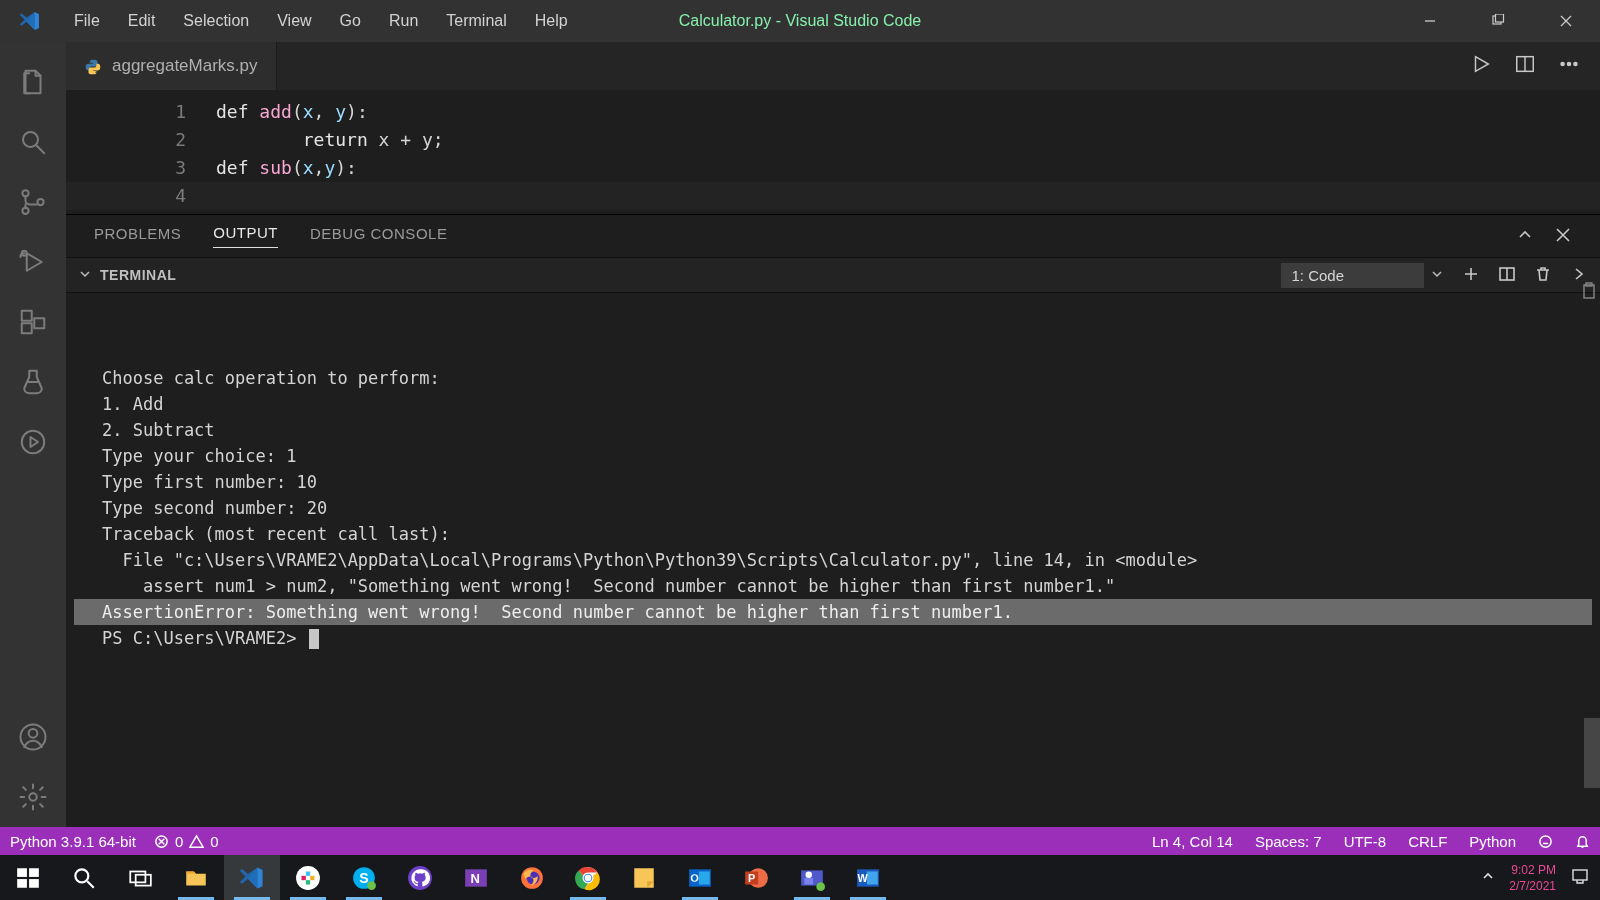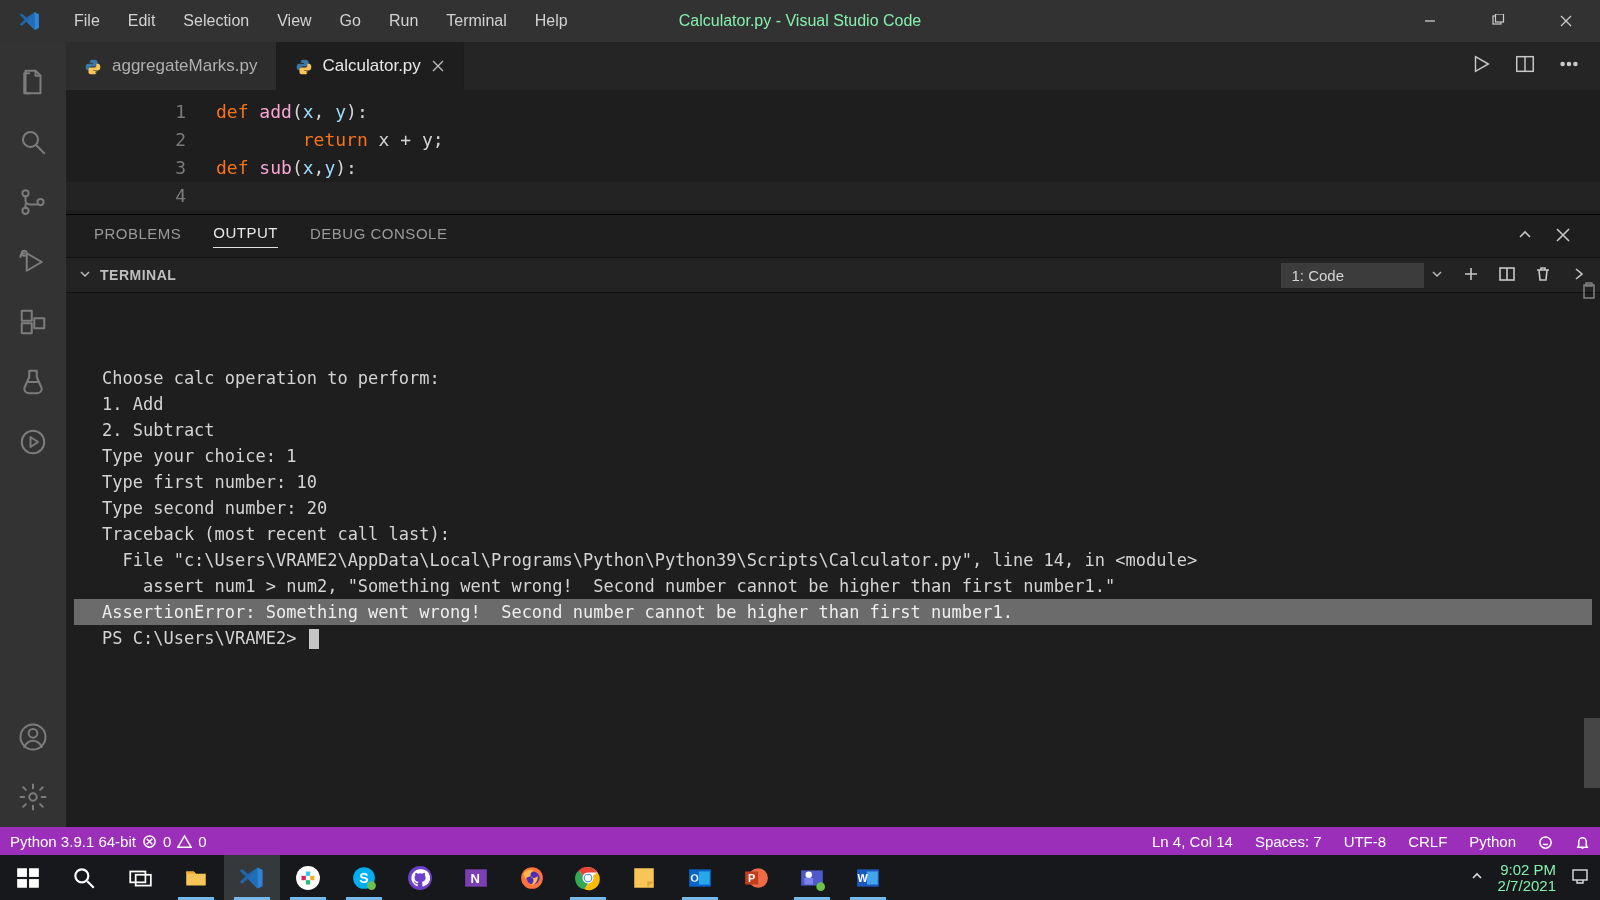--- a/index.html
+++ b/index.html
@@ -29,51 +29,51 @@
 .tab .py-ico{display:inline-block}
 .tab .py-ico svg{width:18px;height:18px;vertical-align:middle}
 .tab .close{width:14px;height:14px;color:#bbb}
 .tabs .right{margin-left:auto;display:flex;align-items:center;gap:22px;padding-right:20px;color:#c8c8c8}
 .tabs .right svg{width:22px;height:22px;stroke:currentColor;fill:none;stroke-width:1.6}
 
 .code{display:flex;font-family:Consolas,monospace;font-size:18px;line-height:28px;padding:8px 0 4px 0;background:#1e1e1e;position:relative}
 .gutter{width:150px;text-align:right;padding-right:30px;color:#7a7a7a}
 .codelines{flex:1;white-space:pre;font-family:Consolas,monospace}
 .line-hl{position:absolute;left:0;right:0;height:28px;background:rgba(255,255,255,.025);top:92px}
-.kw{color:#f97316}
+.kw{color:#e5e5e5}
 .fn{color:#f9a8d4}
 .pn{color:#9cdcfe}
 .tx{color:#d4d4d4}
 
 .panel{flex:1;display:flex;flex-direction:column;border-top:1px solid #000;background:#1e1e1e;min-height:0}
 .panel-tabs{display:flex;align-items:center;height:42px;padding:0 28px;gap:32px;color:#9a9a9a;font-size:15px}
 .panel-tabs .pt{letter-spacing:.5px;padding-bottom:6px;margin-top:0}
 .panel-tabs .pt.active{color:#e8e8e8;border-bottom:1.5px solid #e0e0e0}
 .panel-tabs .pr{margin-left:auto;display:flex;gap:20px;color:#c8c8c8}
 .panel-tabs .pr svg{width:18px;height:18px;stroke:currentColor;fill:none;stroke-width:1.6}
 .term-hdr{display:flex;align-items:center;height:36px;padding:0 12px;background:#232323;border-top:1px solid #111;border-bottom:1px solid #111;color:#bfbfbf;font-size:14px}
 .term-hdr .chev{margin-right:8px}
 .term-hdr .sel{margin-left:auto;background:#3c3c3c;padding:4px 80px 4px 10px;color:#d6d6d6;font-size:15px;display:flex;align-items:center;gap:8px}
 .term-hdr .ricons{display:flex;gap:18px;margin-left:18px;color:#c8c8c8;align-items:center}
 .term-hdr .ricons svg{width:18px;height:18px;stroke:currentColor;fill:none;stroke-width:1.6}
 .term-body{flex:1;overflow:hidden;padding:20px 36px;font-family:Consolas,monospace;font-size:17px;line-height:26px;color:#d4d4d4;white-space:pre;position:relative}
 .hl-line{background:#6b6b6b;color:#eee;display:block;margin:0 -28px;padding:0 28px}
 .cursor{display:inline-block;width:10px;height:20px;background:#c5c5c5;vertical-align:middle;margin-left:2px}
 
-.statusbar{height:28px;background:#9b2fb9;color:#fff;display:flex;align-items:center;font-size:15px;padding:0 10px;gap:6px}
+.statusbar{height:28px;background:#9b2fb9;color:#fff;display:flex;align-items:center;font-size:15px;padding:0 10px;gap:18px}
 .statusbar .s{display:flex;align-items:center;gap:6px}
-.statusbar .right{margin-left:auto;display:flex;gap:22px;align-items:flex-end}
+.statusbar .right{margin-left:auto;display:flex;gap:22px;align-items:center}
 .statusbar svg{width:15px;height:15px;stroke:currentColor;fill:none;stroke-width:1.6}
 
 .taskbar{width:1600px;height:45px;background:#16181b;display:flex;align-items:center}
 .taskbar .titem{width:56px;height:45px;display:flex;align-items:center;justify-content:center;position:relative}
 .taskbar .titem svg{width:26px;height:26px}
 .taskbar .titem.running::after{content:"";position:absolute;bottom:0;left:10px;right:10px;height:3px;background:#76b9ed}
 .taskbar .titem.active{background:#36393c}
-.tray{margin-left:auto;display:flex;align-items:center;color:#86efac;font-size:15px;gap:14px;padding-right:10px}
+.tray{margin-left:auto;display:flex;align-items:center;color:#ec4899;font-size:12px;gap:14px;padding-right:10px}
 .tray .clock{text-align:right;line-height:16px}
 .scrollthumb{position:absolute;right:0;top:718px;width:16px;height:70px;background:#464646}
 .rside{position:absolute;right:0;top:272px;width:20px;height:500px}
 .rside .rt{position:absolute;right:2px}
 </style>
 </head>
 <body>
 
 <div class="vscode">
 
@@ -183,30 +183,20 @@
 
     <div class="editor-area">
 
       <div class="tabs">
         <div class="tab">
           <span class="py-ico"><svg viewBox="0 0 32 32">
                 <path fill="#3b78a8" d="M16 3c-6 0-6 3-6 3v3h6v1H7s-4 0-4 6 4 6 4 6h3v-3s0-4 4-4h6s4 0 4-4V6s0-3-8-3zM11 6a1 1 0 1 1 0 2 1 1 0 0 1 0-2z"></path>
                 <path fill="#f7c558" d="M16 29c6 0 6-3 6-3v-3h-6v-1h9s4 0 4-6-4-6-4-6h-3v3s0 4-4 4h-6s-4 0-4 4v5s0 3 8 3zm5-3a1 1 0 1 1 0-2 1 1 0 0 1 0 2z"></path>
               </svg></span>
           <span>aggregateMarks.py</span>
-        </div>
-        <div class="tab active">
-          <span class="py-ico"><svg viewBox="0 0 32 32">
-                <path fill="#3b78a8" d="M16 3c-6 0-6 3-6 3v3h6v1H7s-4 0-4 6 4 6 4 6h3v-3s0-4 4-4h6s4 0 4-4V6s0-3-8-3zM11 6a1 1 0 1 1 0 2 1 1 0 0 1 0-2z"></path>
-                <path fill="#f7c558" d="M16 29c6 0 6-3 6-3v-3h-6v-1h9s4 0 4-6-4-6-4-6h-3v3s0 4-4 4h-6s-4 0-4 4v5s0 3 8 3zm5-3a1 1 0 1 1 0-2 1 1 0 0 1 0 2z"></path>
-              </svg></span>
-          <span>Calculator.py</span>
-          <svg class="close" viewBox="0 0 14 14">
-              <path d="M2 2l10 10M12 2L2 12" stroke="#bbb" stroke-width="1.4"></path>
-            </svg>
         </div>
         <div class="right">
           <span><svg viewBox="0 0 24 24">
                 <path d="M6 4l14 8-14 8z"></path>
               </svg></span>
           <span><svg viewBox="0 0 24 24">
                 <rect x="3" y="4" width="18" height="16"></rect>
                 <path d="M12 4v16"></path>
               </svg></span>
           <span><svg viewBox="0 0 24 24">

